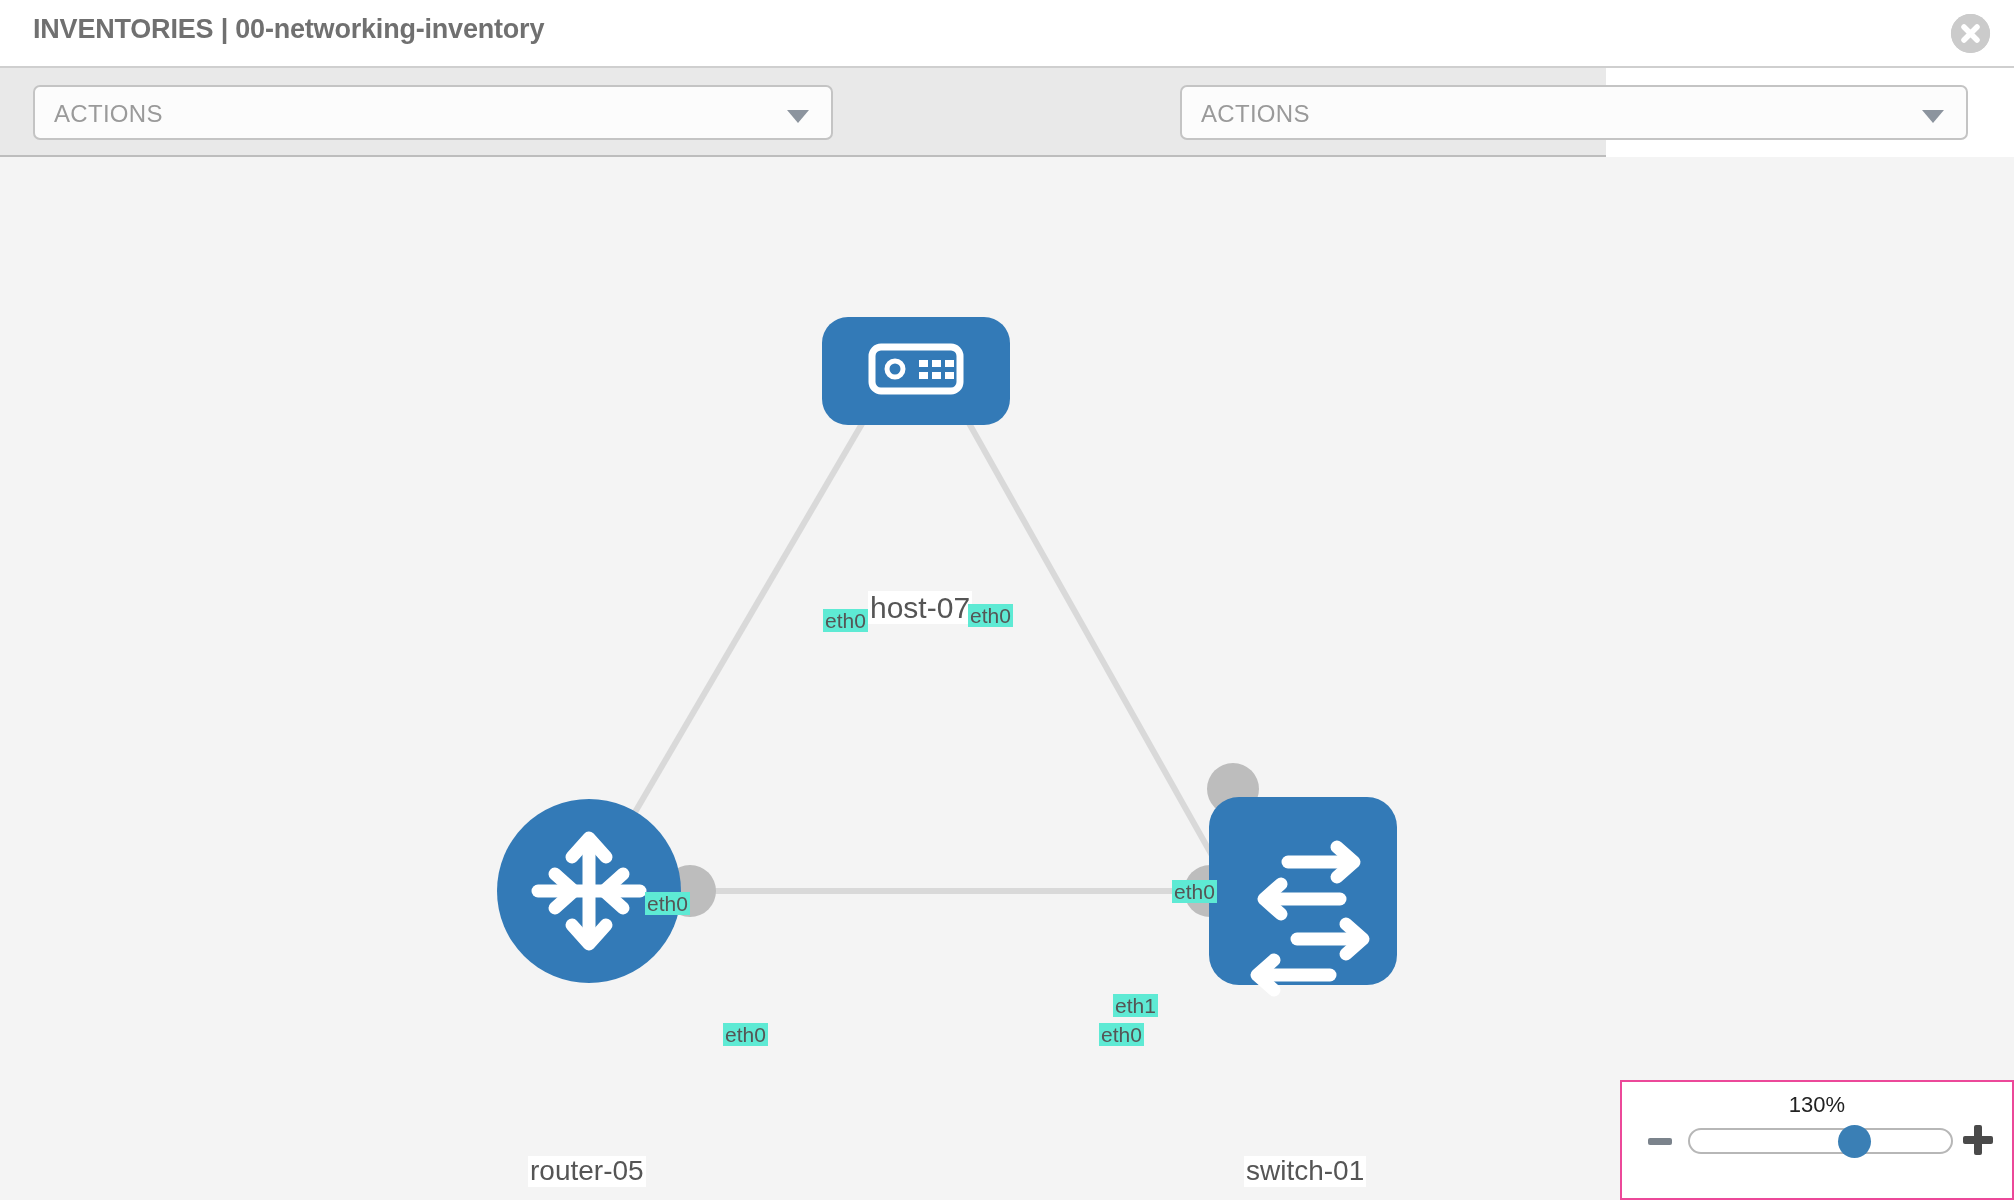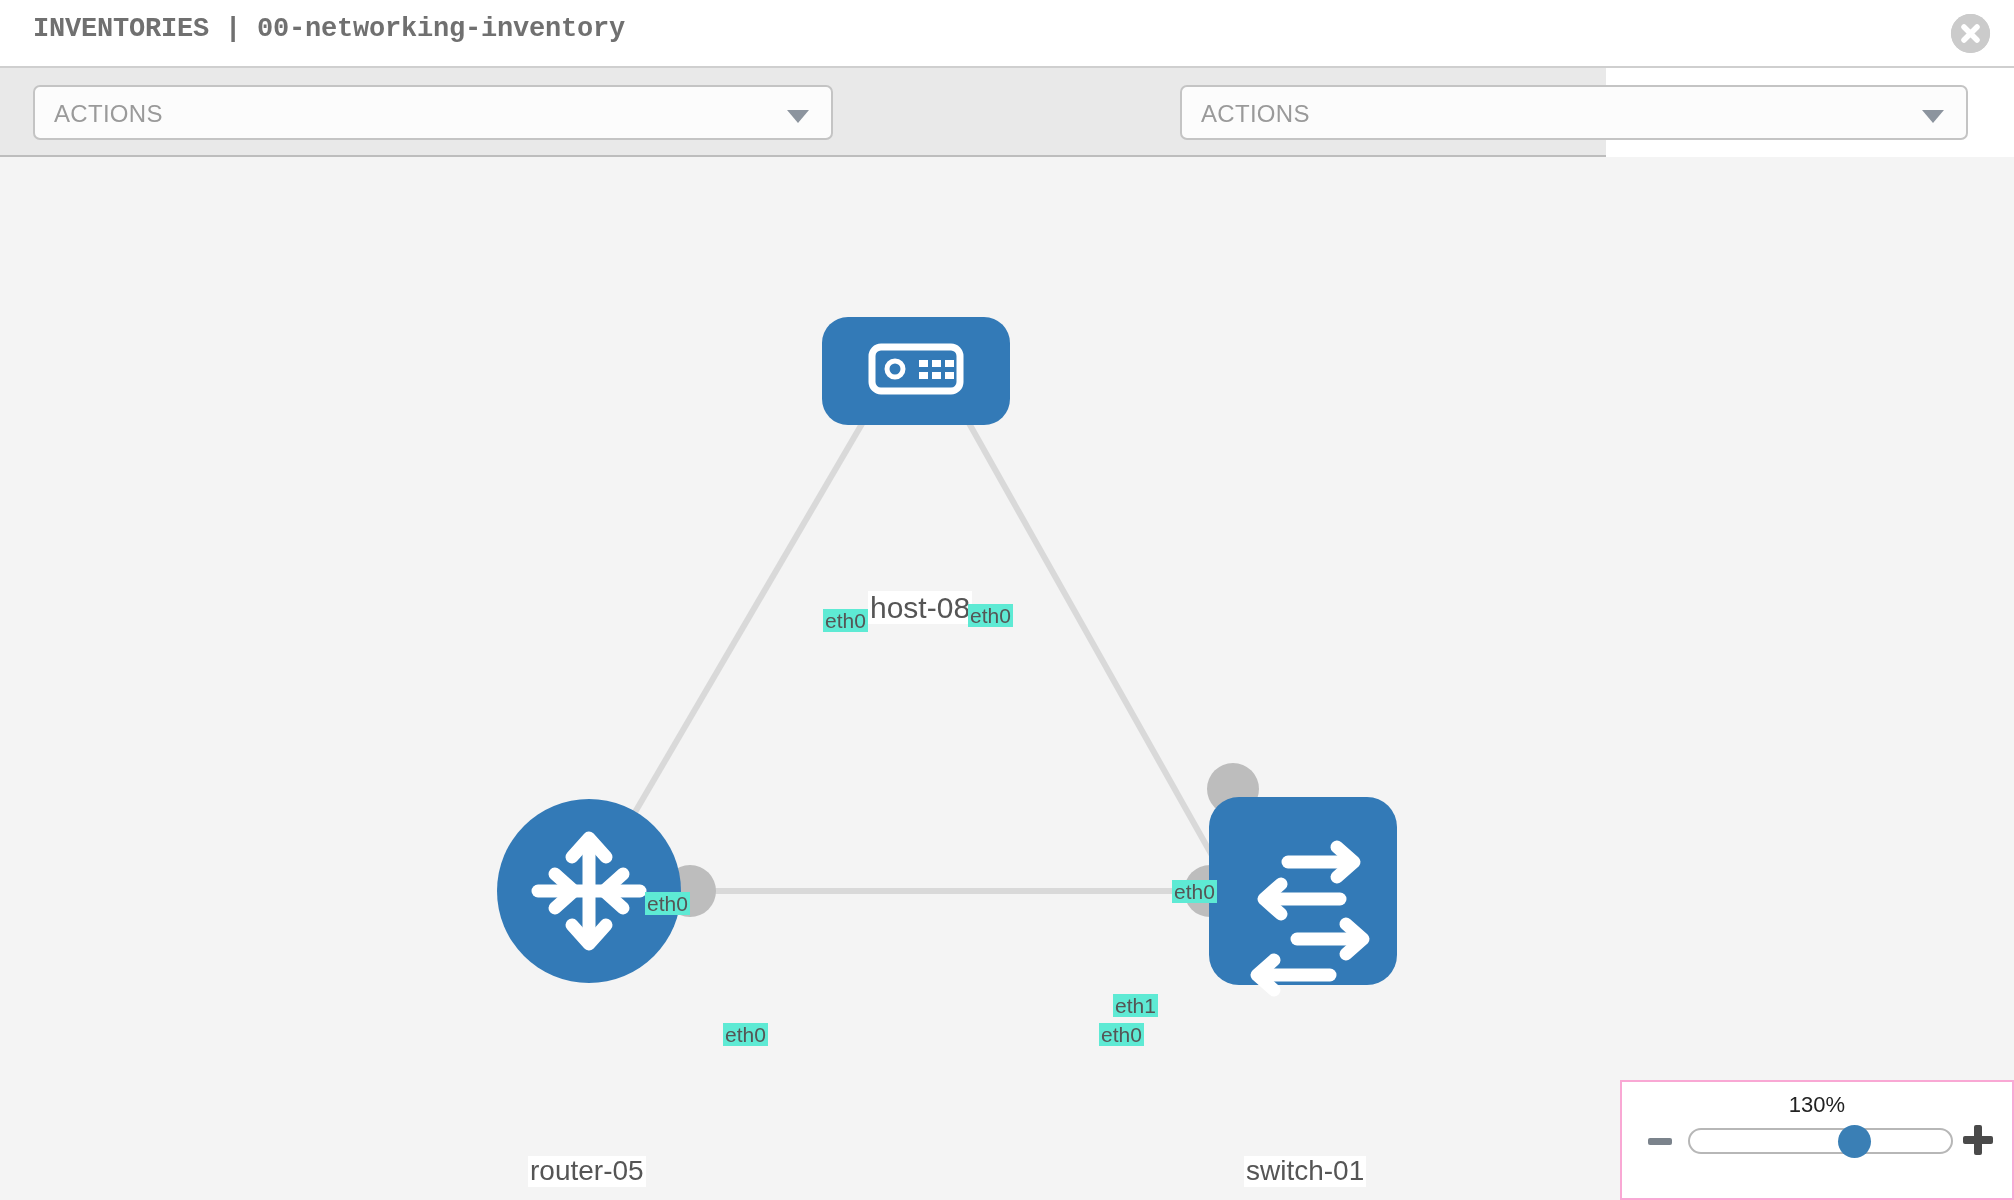--- a/index.html
+++ b/index.html
@@ -31,21 +31,20 @@
   .page-title {
     position: absolute;
     left: 33px;
     top: 14px;
     font-size: 27px;
     font-weight: bold;
     color: #707070;
     letter-spacing: -0.2px;
     white-space: nowrap;
     font-stretch: condensed;
-    font-family: Liberation Mono, monospace;
   }
   .close-btn {
     position: absolute;
     right: 24px;
     top: 14px;
     width: 39px;
     height: 39px;
     border-radius: 50%;
     background: #cbcbcb;
     cursor: pointer;
@@ -153,21 +152,21 @@
   }
 
   
   .zoom-panel {
     position: absolute;
     left: 1620px;
     top: 1080px;
     width: 394px;
     height: 120px;
     background: #ffffff;
-    border: 2px solid #f9a8d4;
+    border: 2px solid #ec4899;
     box-sizing: border-box;
   }
   .zoom-value {
     position: absolute;
     top: 10px;
     left: 0;
     width: 100%;
     text-align: center;
     font-size: 22px;
     color: #222222;
@@ -311,21 +310,21 @@
 
           <path d="M1297 782 L1362 782"></path>
           <path d="M1346 767 L1363 782 L1346 797"></path>
 
           <path d="M1330 818 L1258 818"></path>
           <path d="M1274 803 L1257 818 L1274 833"></path>
         </g>
       </g>
     </svg>
 
-    <div class="node-label" style="left:868px; top:434px; font-size:30px;">host-08</div>
+    <div class="node-label" style="left:868px; top:434px; font-size:30px;">host-07</div>
     <div class="node-label" style="left:528px; top:999px;">router-05</div>
     <div class="node-label" style="left:1244px; top:999px;">switch-01</div>
 
     <div class="iface-label" style="left:823px; top:452px;">eth0</div>
     <div class="iface-label" style="left:968px; top:447px;">eth0</div>
     <div class="iface-label" style="left:645px; top:735px;">eth0</div>
     <div class="iface-label" style="left:1172px; top:723px;">eth0</div>
     <div class="iface-label" style="left:723px; top:866px;">eth0</div>
     <div class="iface-label" style="left:1099px; top:866px;">eth0</div>
     <div class="iface-label" style="left:1113px; top:837px;">eth1</div>

